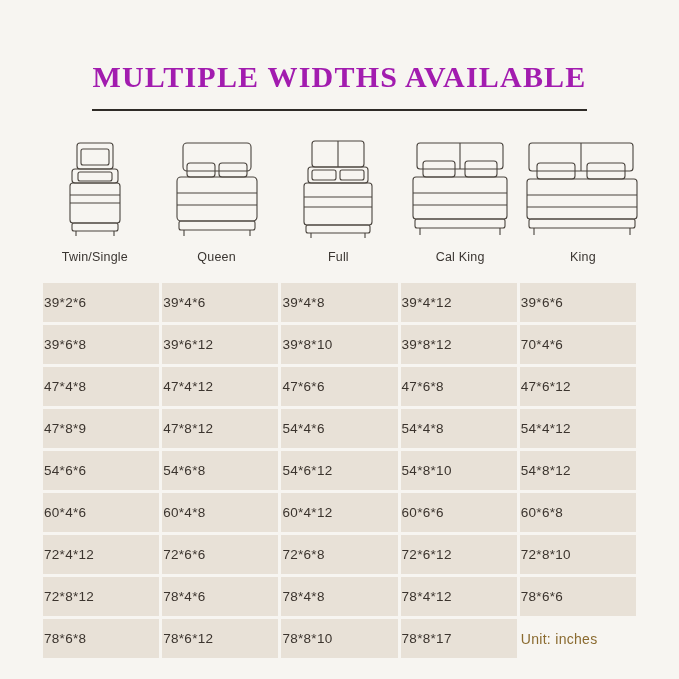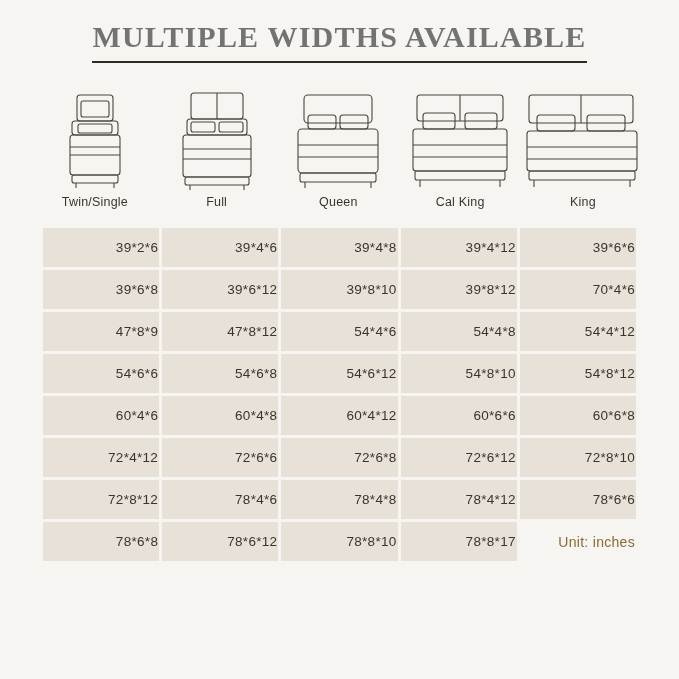--- a/index.html
+++ b/index.html
@@ -24,61 +24,63 @@
   .title-wrap {
     text-align: center;
     padding-top: 20px;
   }
   .title {
     display: inline-block;
     font-family: "Liberation Serif", serif;
     font-weight: bold;
     font-size: 30px;
     letter-spacing: 1.2px;
-    color: #737373;
+    color: #a21caf;
     border-bottom: 2px solid #2f2b27;
-    padding-bottom: 8px;
+    padding-bottom: 16px;
     line-height: 1.1;
+    margin-top: 40px;
   }
   .beds-row {
     display: flex;
     justify-content: space-between;
     align-items: flex-end;
     padding: 22px 34px 0 34px;
     box-sizing: border-box;
   }
   .bed-cell {
     width: 124px;
     text-align: center;
   }
   .bed-art {
     height: 110px;
     display: flex;
     align-items: flex-end;
     justify-content: center;
   }
   .bed-label {
+    margin-top: 7px;
     font-size: 12.5px;
     color: #3a3531;
     letter-spacing: .2px;
   }
   .table-wrap {
     padding: 16px 40px 0 40px;
     box-sizing: border-box;
   }
   table.size-table {
     border-collapse: separate;
     border-spacing: 3px;
     width: 100%;
     table-layout: fixed;
   }
   table.size-table td {
     background: #e8e1d7;
     color: #3b342e;
-    text-align: right;
+    text-align: left;
     font-size: 13.5px;
     height: 37px;
     vertical-align: middle;
     letter-spacing: .3px;
     margin-left: 27px;
   }
   table.size-table td.unit {
     background: transparent;
     color: #8a6a2f;
     font-size: 14px;
@@ -104,20 +106,36 @@
           <rect x="13" y="32" width="46" height="14" rx="3"></rect>
           <rect x="19" y="35" width="34" height="9" rx="2"></rect>
           <rect x="11" y="46" width="50" height="40" rx="3"></rect>
           <path d="M11 58 H61"></path>
           <path d="M11 66 H61"></path>
           <rect x="13" y="86" width="46" height="8" rx="2"></rect>
           <path d="M17 94 V99 M55 94 V99"></path>
         </svg>
       </div>
       <div class="bed-label">Twin/Single</div>
+    </div>
+
+    <div class="bed-cell">
+      <div class="bed-art">
+        <svg width="104" height="106" viewBox="0 0 104 106" fill="none" stroke="#4a443e" stroke-width="1.1">
+          <rect x="18" y="6" width="68" height="28" rx="4"></rect>
+          <rect x="22" y="26" width="28" height="14" rx="3"></rect>
+          <rect x="54" y="26" width="28" height="14" rx="3"></rect>
+          <rect x="12" y="40" width="80" height="44" rx="4"></rect>
+          <path d="M12 56 H92"></path>
+          <path d="M12 68 H92"></path>
+          <rect x="14" y="84" width="76" height="9" rx="2"></rect>
+          <path d="M19 93 V99 M85 93 V99"></path>
+        </svg>
+      </div>
+      <div class="bed-label">Queen</div>
     </div>
 
     <div class="bed-cell">
       <div class="bed-art">
         <svg width="92" height="106" viewBox="0 0 92 106" fill="none" stroke="#4a443e" stroke-width="1.1">
           <rect x="20" y="4" width="52" height="26" rx="3"></rect>
           <path d="M46 4 V30"></path>
           <rect x="16" y="30" width="60" height="16" rx="3"></rect>
           <rect x="20" y="33" width="24" height="10" rx="2"></rect>
           <rect x="48" y="33" width="24" height="10" rx="2"></rect>
@@ -126,36 +144,20 @@
           <path d="M12 70 H80"></path>
           <rect x="14" y="88" width="64" height="8" rx="2"></rect>
           <path d="M19 96 V101 M73 96 V101"></path>
         </svg>
       </div>
       <div class="bed-label">Full</div>
     </div>
 
     <div class="bed-cell">
       <div class="bed-art">
-        <svg width="104" height="106" viewBox="0 0 104 106" fill="none" stroke="#4a443e" stroke-width="1.1">
-          <rect x="18" y="6" width="68" height="28" rx="4"></rect>
-          <rect x="22" y="26" width="28" height="14" rx="3"></rect>
-          <rect x="54" y="26" width="28" height="14" rx="3"></rect>
-          <rect x="12" y="40" width="80" height="44" rx="4"></rect>
-          <path d="M12 56 H92"></path>
-          <path d="M12 68 H92"></path>
-          <rect x="14" y="84" width="76" height="9" rx="2"></rect>
-          <path d="M19 93 V99 M85 93 V99"></path>
-        </svg>
-      </div>
-      <div class="bed-label">Queen</div>
-    </div>
-
-    <div class="bed-cell">
-      <div class="bed-art">
         <svg width="114" height="106" viewBox="0 0 114 106" fill="none" stroke="#4a443e" stroke-width="1.1">
           <rect x="14" y="6" width="86" height="26" rx="3"></rect>
           <path d="M57 6 V32"></path>
           <rect x="20" y="24" width="32" height="16" rx="3"></rect>
           <rect x="62" y="24" width="32" height="16" rx="3"></rect>
           <rect x="10" y="40" width="94" height="42" rx="3"></rect>
           <path d="M10 56 H104"></path>
           <path d="M10 68 H104"></path>
           <rect x="12" y="82" width="90" height="9" rx="2"></rect>
           <path d="M17 91 V98 M97 91 V98"></path>
@@ -194,20 +196,27 @@
             <td>39*6*6</td>
           </tr>
           <tr>
             <td>39*6*8</td>
             <td>39*6*12</td>
             <td>39*8*10</td>
             <td>39*8*12</td>
             <td>70*4*6</td>
           </tr>
           <tr>
+            <td>47*4*8</td>
+            <td>47*4*12</td>
+            <td>47*6*6</td>
+            <td>47*6*8</td>
+            <td>47*6*12</td>
+          </tr>
+          <tr>
             <td>47*8*9</td>
             <td>47*8*12</td>
             <td>54*4*6</td>
             <td>54*4*8</td>
             <td>54*4*12</td>
           </tr>
           <tr>
             <td>54*6*6</td>
             <td>54*6*8</td>
             <td>54*6*12</td>

